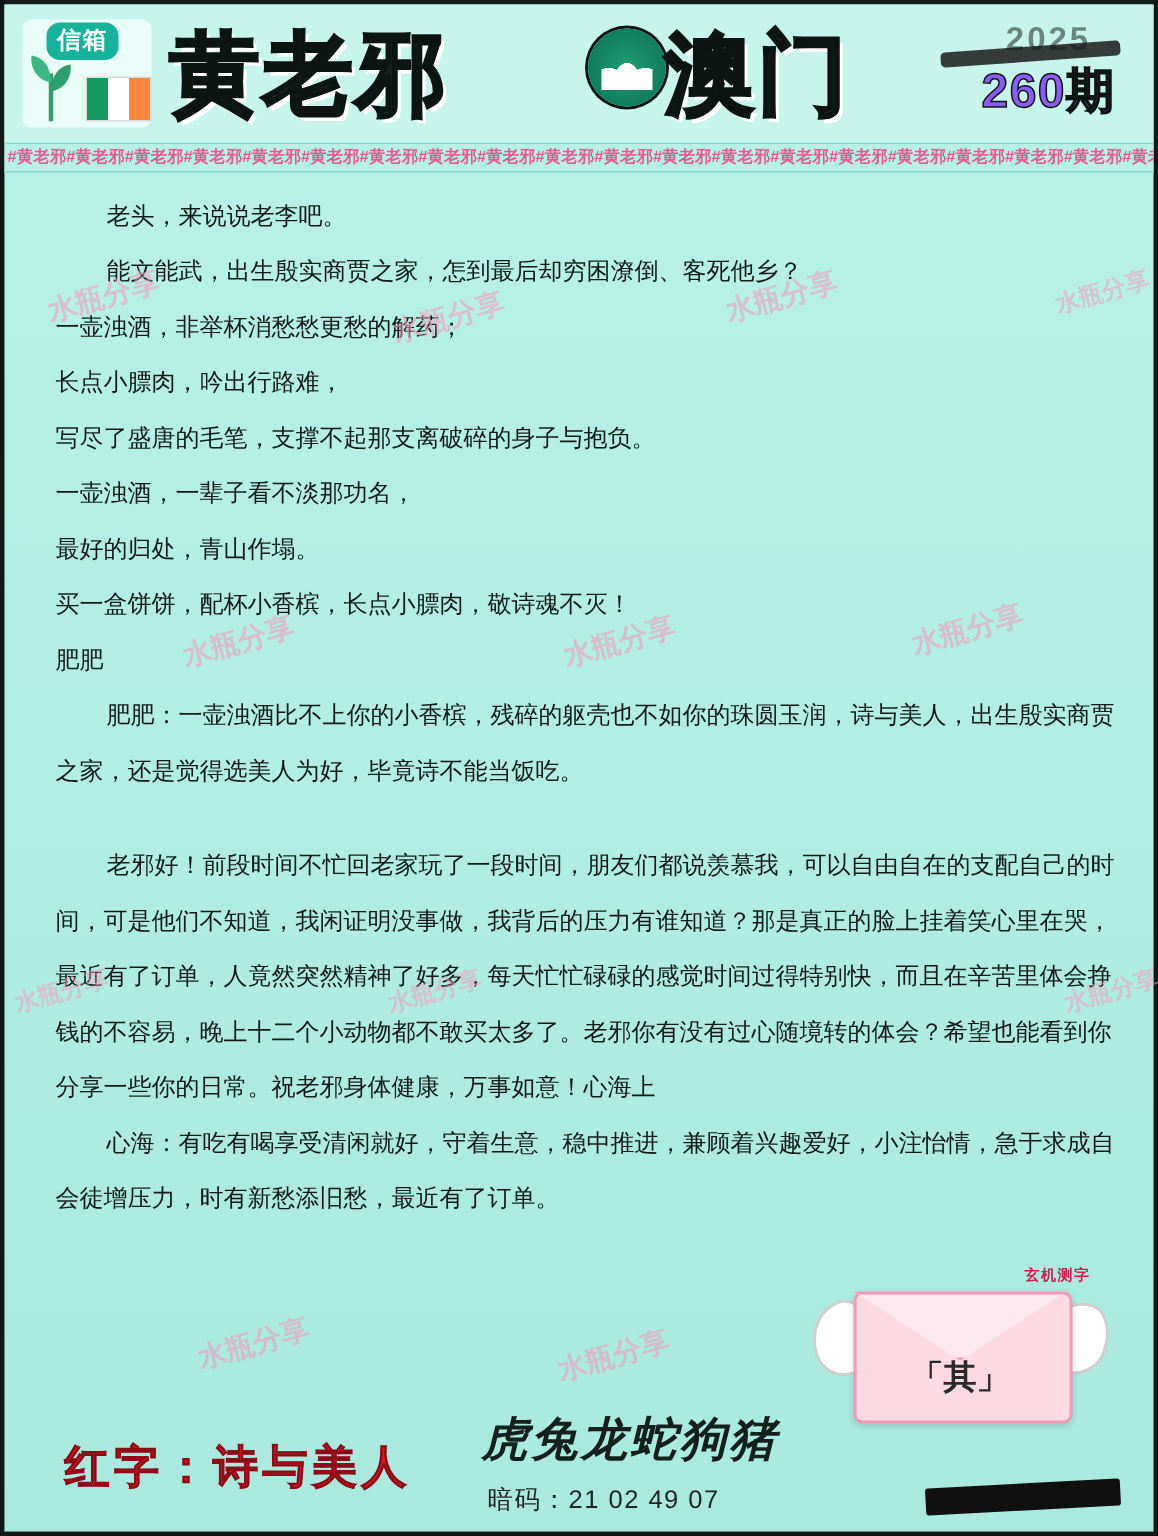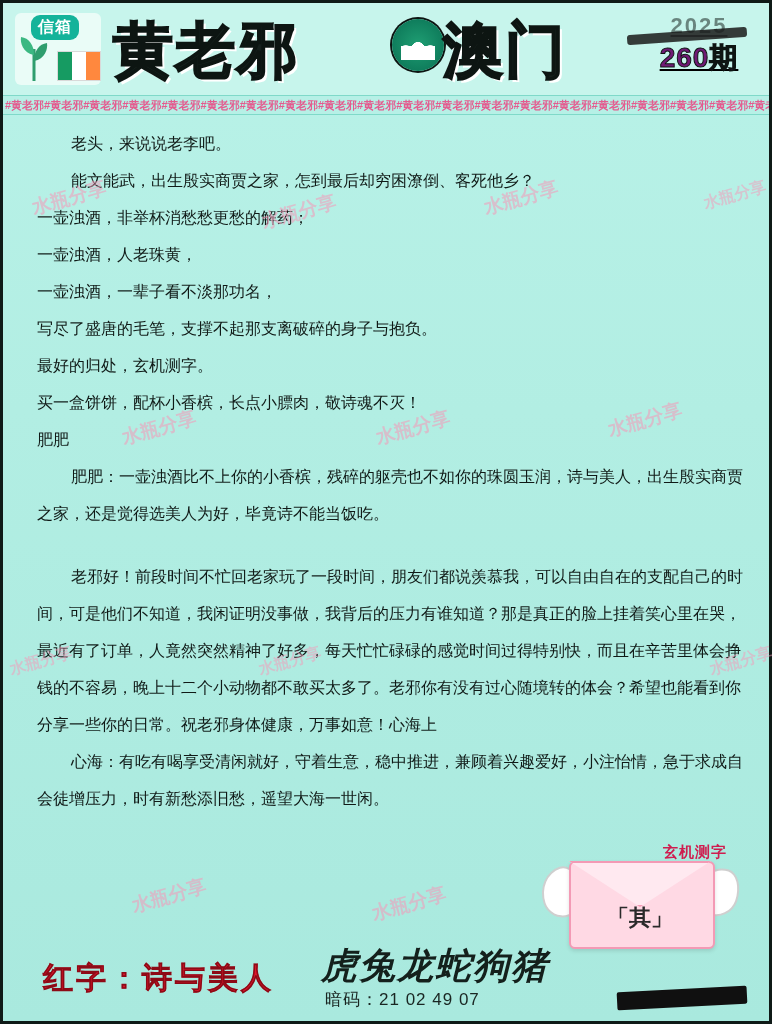--- a/index.html
+++ b/index.html
@@ -64,27 +64,27 @@
     box-shadow:0 0 0 2px #0d1512;
   }
   .lotus::after{
     content:"";position:absolute;left:9px;top:11px;width:34px;height:30px;
     background:
       radial-gradient(ellipse at 50% 100%,#fff 0 42%,transparent 43%),
       radial-gradient(ellipse at 14% 90%,#fff 0 30%,transparent 31%),
       radial-gradient(ellipse at 86% 90%,#fff 0 30%,transparent 31%);
   }
   .issue{
-    position:absolute;right:14px;top:8px;text-align:center;width:112px;text-decoration:underline;
+    position:absolute;right:14px;top:8px;text-align:center;width:112px;
   }
   .issue .year{
     font-size:22px;font-weight:bold;color:#1d2a26;opacity:.55;letter-spacing:2px;
   }
   .issue .no{
-    font-size:28px;font-weight:bold;color:#701a75;letter-spacing:1px;
+    font-size:32px;font-weight:bold;color:#8b5cf6;letter-spacing:1px;
     -webkit-text-stroke:1px #0d1512;
   }
   .strike{
     position:absolute;right:8px;top:18px;width:120px;height:10px;
     background:#1a1a1a;transform:rotate(-4deg);opacity:.85;border-radius:3px;
   }
   
   .strip{
     height:18px;background:#b6f0e6;
     border-top:1px solid #7fd9c9;border-bottom:1px solid #7fd9c9;
@@ -107,22 +107,22 @@
   
   .footer{
     position:absolute;left:0;right:0;bottom:0;height:84px;
   }
   .red-line{
     position:absolute;left:40px;bottom:22px;
     color:#e0152b;font-size:30px;font-weight:bold;letter-spacing:3px;
     -webkit-text-stroke:0.6px #8d0a16;
   }
   .zodiac{
-    position:absolute;left:318px;bottom:30px;
-    color:#14201c;font-size:36px;font-weight:bold;letter-spacing:2px;
+    position:absolute;left:318px;bottom:40px;
+    color:#14201c;font-size:31px;font-weight:bold;letter-spacing:2px;
     font-style:italic;
     margin-top:36px;
   }
   .code{
     position:absolute;left:322px;bottom:10px;
     color:#1a2622;font-size:17px;letter-spacing:1px;text-align:center;
   }
   .black-bar{
     position:absolute;right:22px;bottom:14px;width:130px;height:18px;
     background:#101010;border-radius:2px;transform:rotate(-3deg);
@@ -148,21 +148,21 @@
   }
   .wing{
     position:absolute;top:20px;width:40px;height:46px;
     background:#ffffff;border:2px solid #cfcfcf;
     border-radius:60% 40% 55% 45%/60% 55% 45% 40%;
   }
   .wing.left{left:-6px;transform:rotate(-18deg);}
   .wing.right{right:-6px;transform:rotate(18deg);}
   .env-label{
     position:absolute;right:6px;top:-4px;
-    color:#cf1d4f;font-size:15px;font-weight:bold;letter-spacing:1px;
+    color:#cf1d4f;font-size:10px;font-weight:bold;letter-spacing:1px;
   }
   
   .wm{
     position:absolute;
     color:#f49ab9;opacity:.55;
     font-size:19px;font-weight:bold;
     transform:rotate(-16deg);
     pointer-events:none;white-space:nowrap;
   }
   .wm.sm{font-size:16px;opacity:.5;}
@@ -196,30 +196,30 @@
       </div>
     </div>
   </div>
 
   <div class="strip">#黄老邪#黄老邪#黄老邪#黄老邪#黄老邪#黄老邪#黄老邪#黄老邪#黄老邪#黄老邪#黄老邪#黄老邪#黄老邪#黄老邪#黄老邪#黄老邪#黄老邪#黄老邪#黄老邪#黄老邪#黄老邪#黄老邪#黄老邪#黄老邪#黄老邪#黄老邪#黄老</div>
 
   <div class="content">
     <p class="indent">老头，来说说老李吧。</p>
     <p class="indent">能文能武，出生殷实商贾之家，怎到最后却穷困潦倒、客死他乡？</p>
     <p>一壶浊酒，非举杯消愁愁更愁的解药；</p>
-    <p>一壶浊酒，人老珠黄，</p>
+    <p>长点小膘肉，吟出行路难，</p>
+    <p>写尽了盛唐的毛笔，支撑不起那支离破碎的身子与抱负。</p>
     <p>一壶浊酒，一辈子看不淡那功名，</p>
-    <p>写尽了盛唐的毛笔，支撑不起那支离破碎的身子与抱负。</p>
-    <p>最好的归处，玄机测字。</p>
+    <p>最好的归处，青山作塌。</p>
     <p>买一盒饼饼，配杯小香槟，长点小膘肉，敬诗魂不灭！</p>
     <p>肥肥</p>
     <p class="indent">肥肥：一壶浊酒比不上你的小香槟，残碎的躯壳也不如你的珠圆玉润，诗与美人，出生殷实商贾之家，还是觉得选美人为好，毕竟诗不能当饭吃。</p>
     <div class="gap"></div>
     <p class="indent">老邪好！前段时间不忙回老家玩了一段时间，朋友们都说羡慕我，可以自由自在的支配自己的时间，可是他们不知道，我闲证明没事做，我背后的压力有谁知道？那是真正的脸上挂着笑心里在哭，最近有了订单，人竟然突然精神了好多，每天忙忙碌碌的感觉时间过得特别快，而且在辛苦里体会挣钱的不容易，晚上十二个小动物都不敢买太多了。老邪你有没有过心随境转的体会？希望也能看到你分享一些你的日常。祝老邪身体健康，万事如意！心海上</p>
-    <p class="indent">心海：有吃有喝享受清闲就好，守着生意，稳中推进，兼顾着兴趣爱好，小注怡情，急于求成自会徒增压力，时有新愁添旧愁，遥望大海一世闲。</p>
+    <p class="indent">心海：有吃有喝享受清闲就好，守着生意，稳中推进，兼顾着兴趣爱好，小注怡情，急于求成自会徒增压力，时有新愁添旧愁，最近有了订单。</p>
   </div>
 
   <div class="wm" style="left:28px;top:182px;">水瓶分享</div>
   <div class="wm" style="left:258px;top:196px;">水瓶分享</div>
   <div class="wm" style="left:480px;top:182px;">水瓶分享</div>
   <div class="wm sm" style="left:700px;top:182px;">水瓶分享</div>
   <div class="wm" style="left:118px;top:412px;">水瓶分享</div>
   <div class="wm" style="left:372px;top:412px;">水瓶分享</div>
   <div class="wm" style="left:604px;top:404px;">水瓶分享</div>
   <div class="wm sm" style="left:6px;top:648px;">水瓶分享</div>

